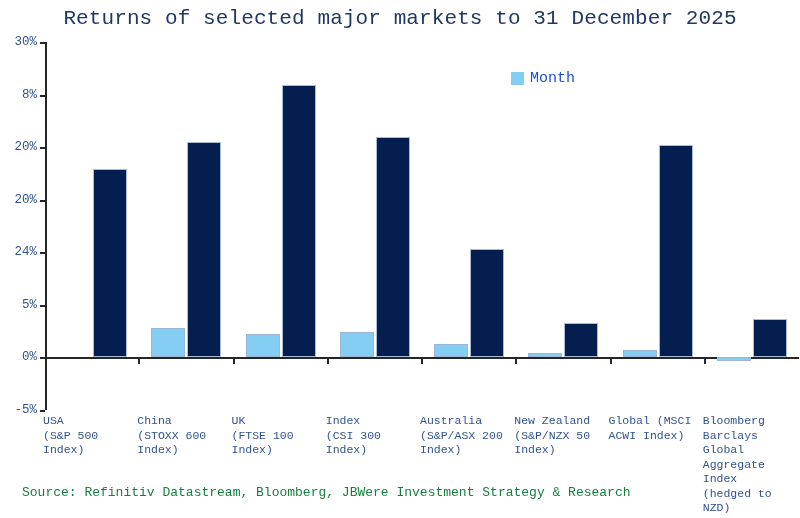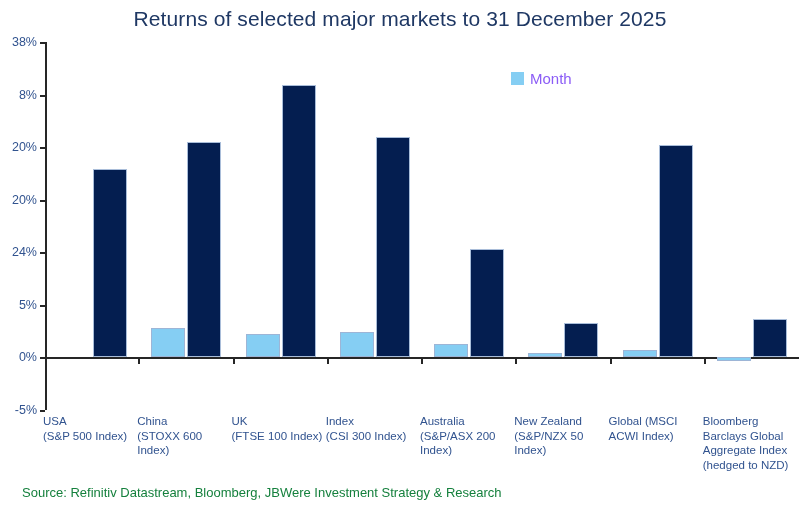--- a/index.html
+++ b/index.html
@@ -14,20 +14,21 @@
     overflow: hidden;
     position: relative;
   }
 
   #chart-figure {
     position: absolute;
     left: 0;
     top: 0;
     width: 800px;
     height: 518px;
+    font-family: Liberation Mono, monospace;
   }
 
   #chart-title {
     position: absolute;
     left: 0;
     top: 7px;
     width: 800px;
     text-align: center;
     font-size: 21px;
     color: #1F3864;
@@ -125,21 +126,21 @@
   }
   .legend-swatch.month {
     background: #85CEF3;
   }
   .legend-swatch.twelve {
     background: #0C1F4F;
   }
   .legend-label {
     margin-left: 6px;
     font-size: 15px;
-    color: #8b5cf6;
+    color: #1d4ed8;
     white-space: nowrap;
   }
 
   
   #category-labels {
     position: absolute;
     left: 47px;
     top: 414px;
     width: 752px;
     height: 70px;
@@ -170,21 +171,21 @@
 
   <div id="chart-title">Returns of selected major markets to 31 December 2025</div>
 
   <div id="plot-area">
     <div class="axis-line" id="y-axis-line"></div>
     <div class="axis-line" id="x-axis-line"></div>
 
     <div id="y-ticks">
         <div class="y-tick" style="top: 0px;">
           <div class="y-tick-mark"></div>
-          <div class="y-tick-label">38%</div>
+          <div class="y-tick-label">30%</div>
         </div>
         <div class="y-tick" style="top: 52.5714px;">
           <div class="y-tick-mark"></div>
           <div class="y-tick-label">8%</div>
         </div>
         <div class="y-tick" style="top: 105.143px;">
           <div class="y-tick-mark"></div>
           <div class="y-tick-label">20%</div>
         </div>
         <div class="y-tick" style="top: 157.714px;">

